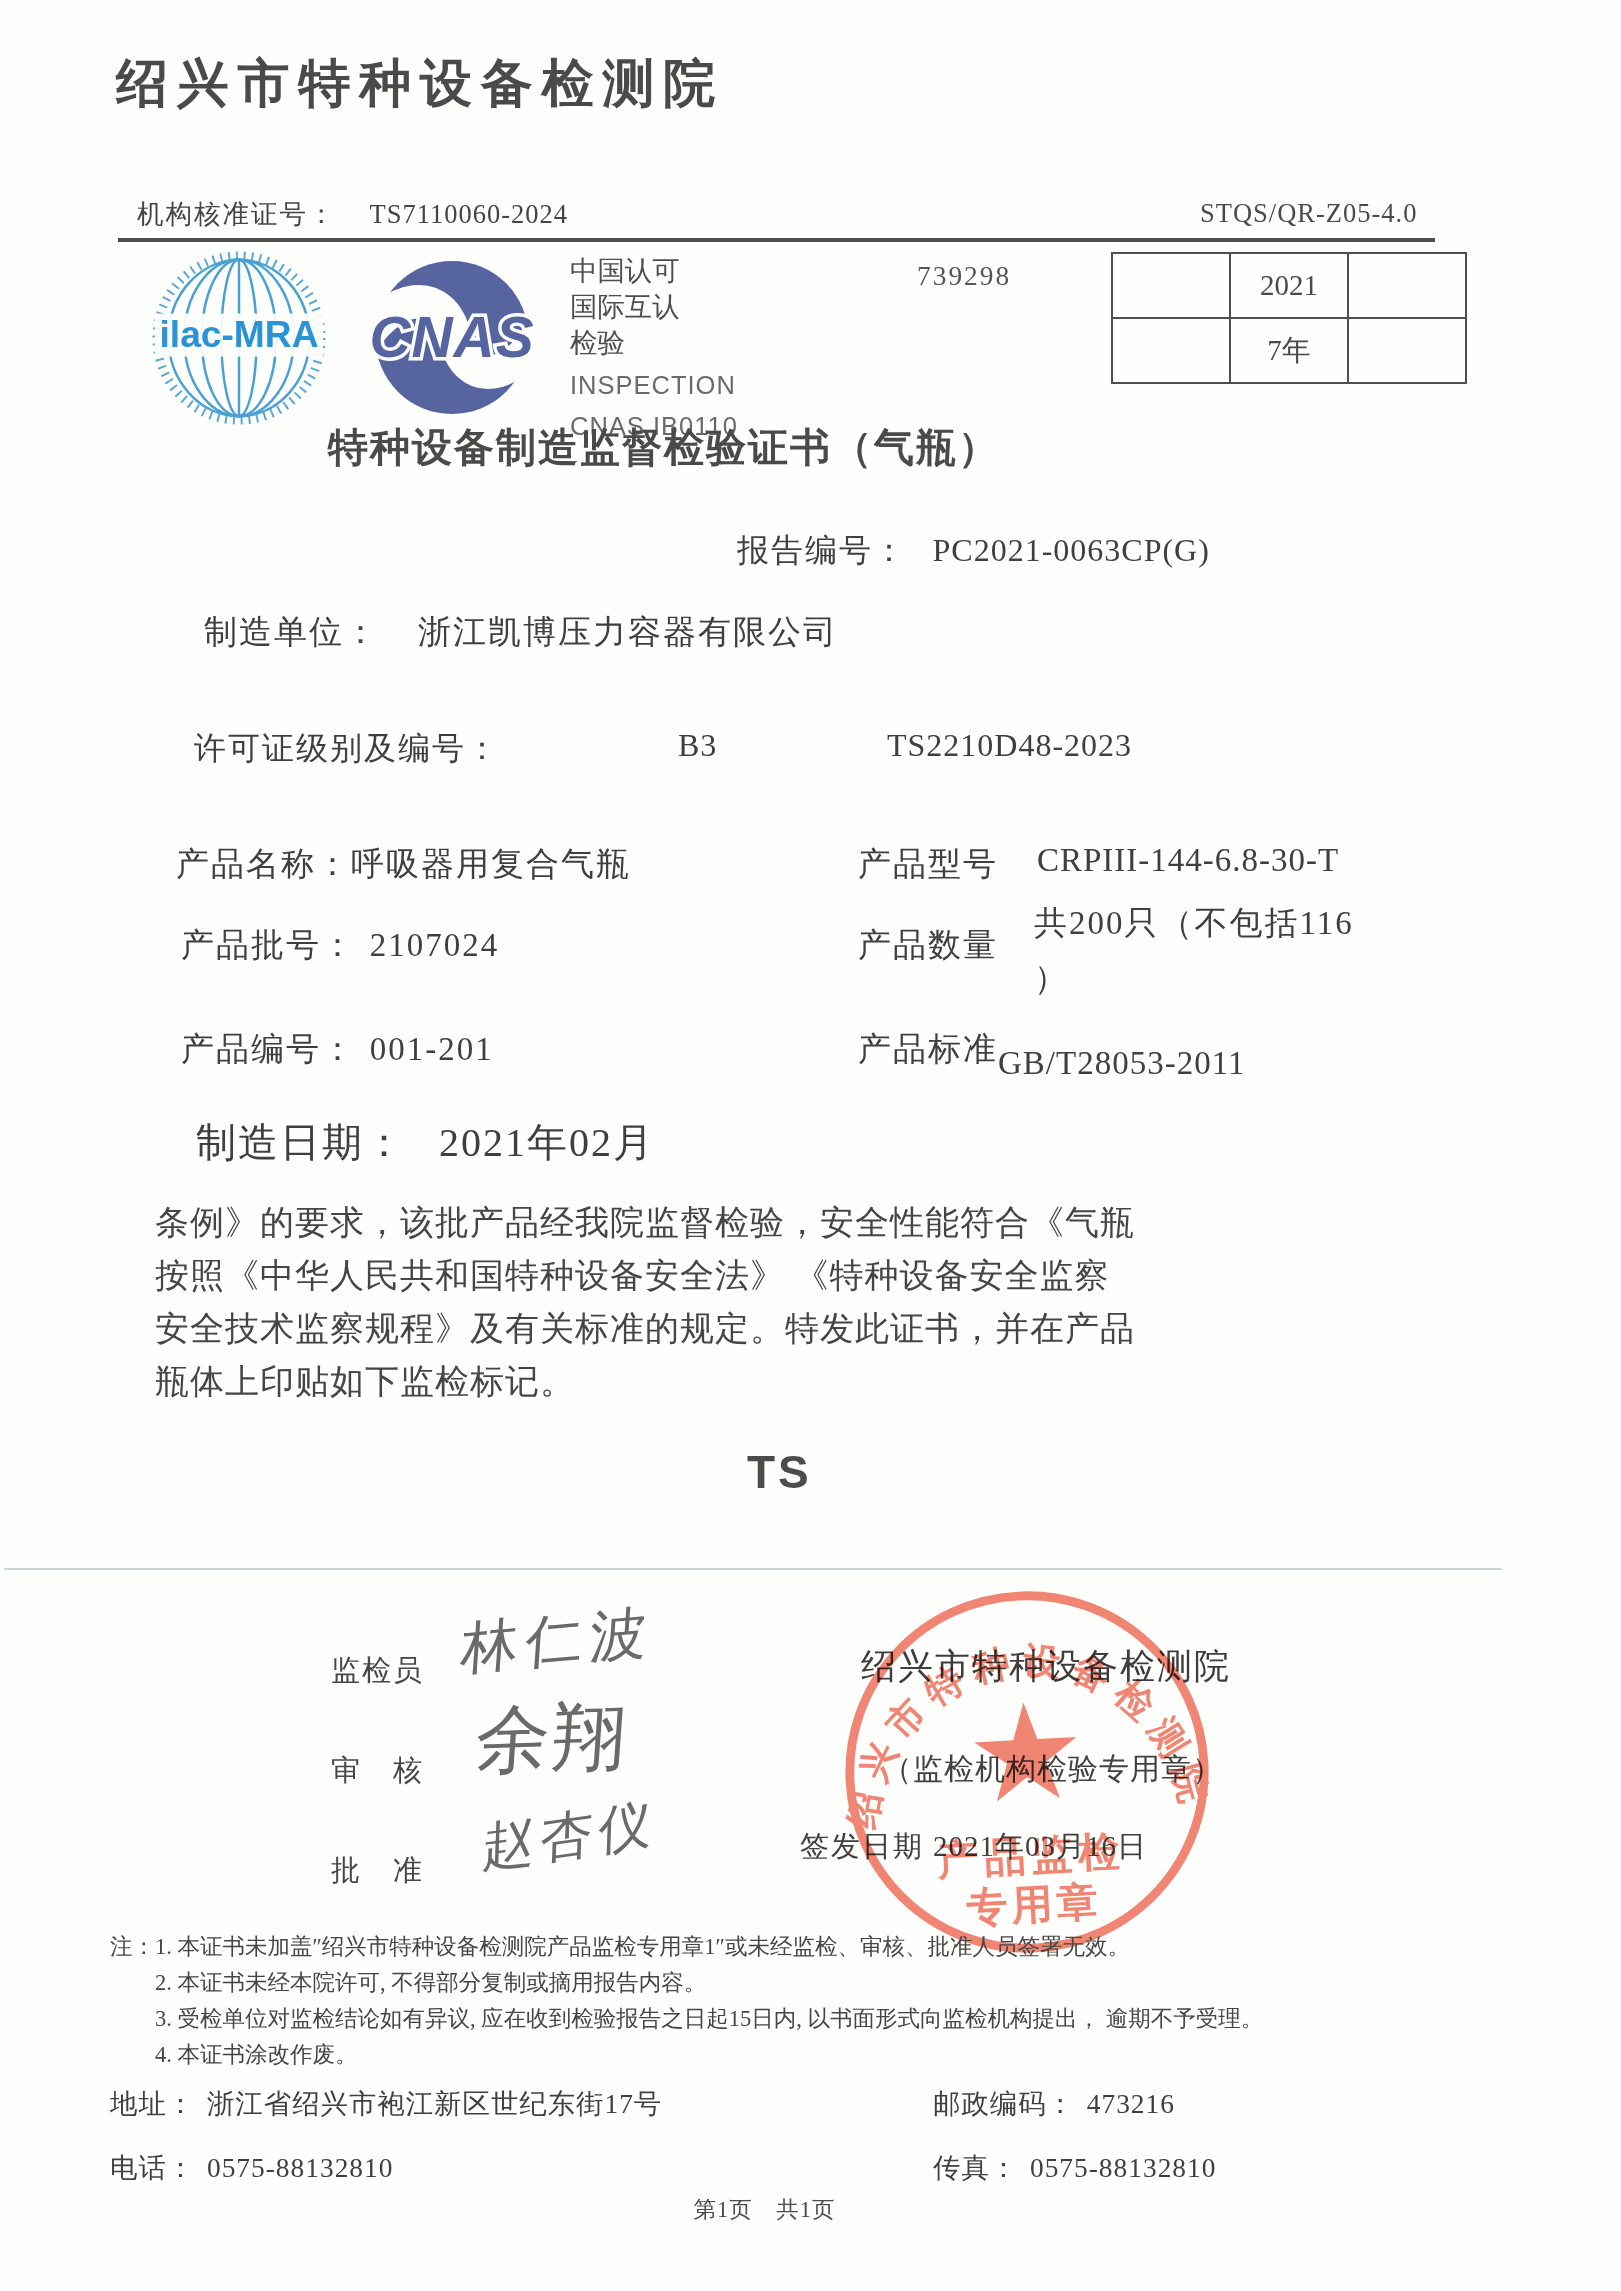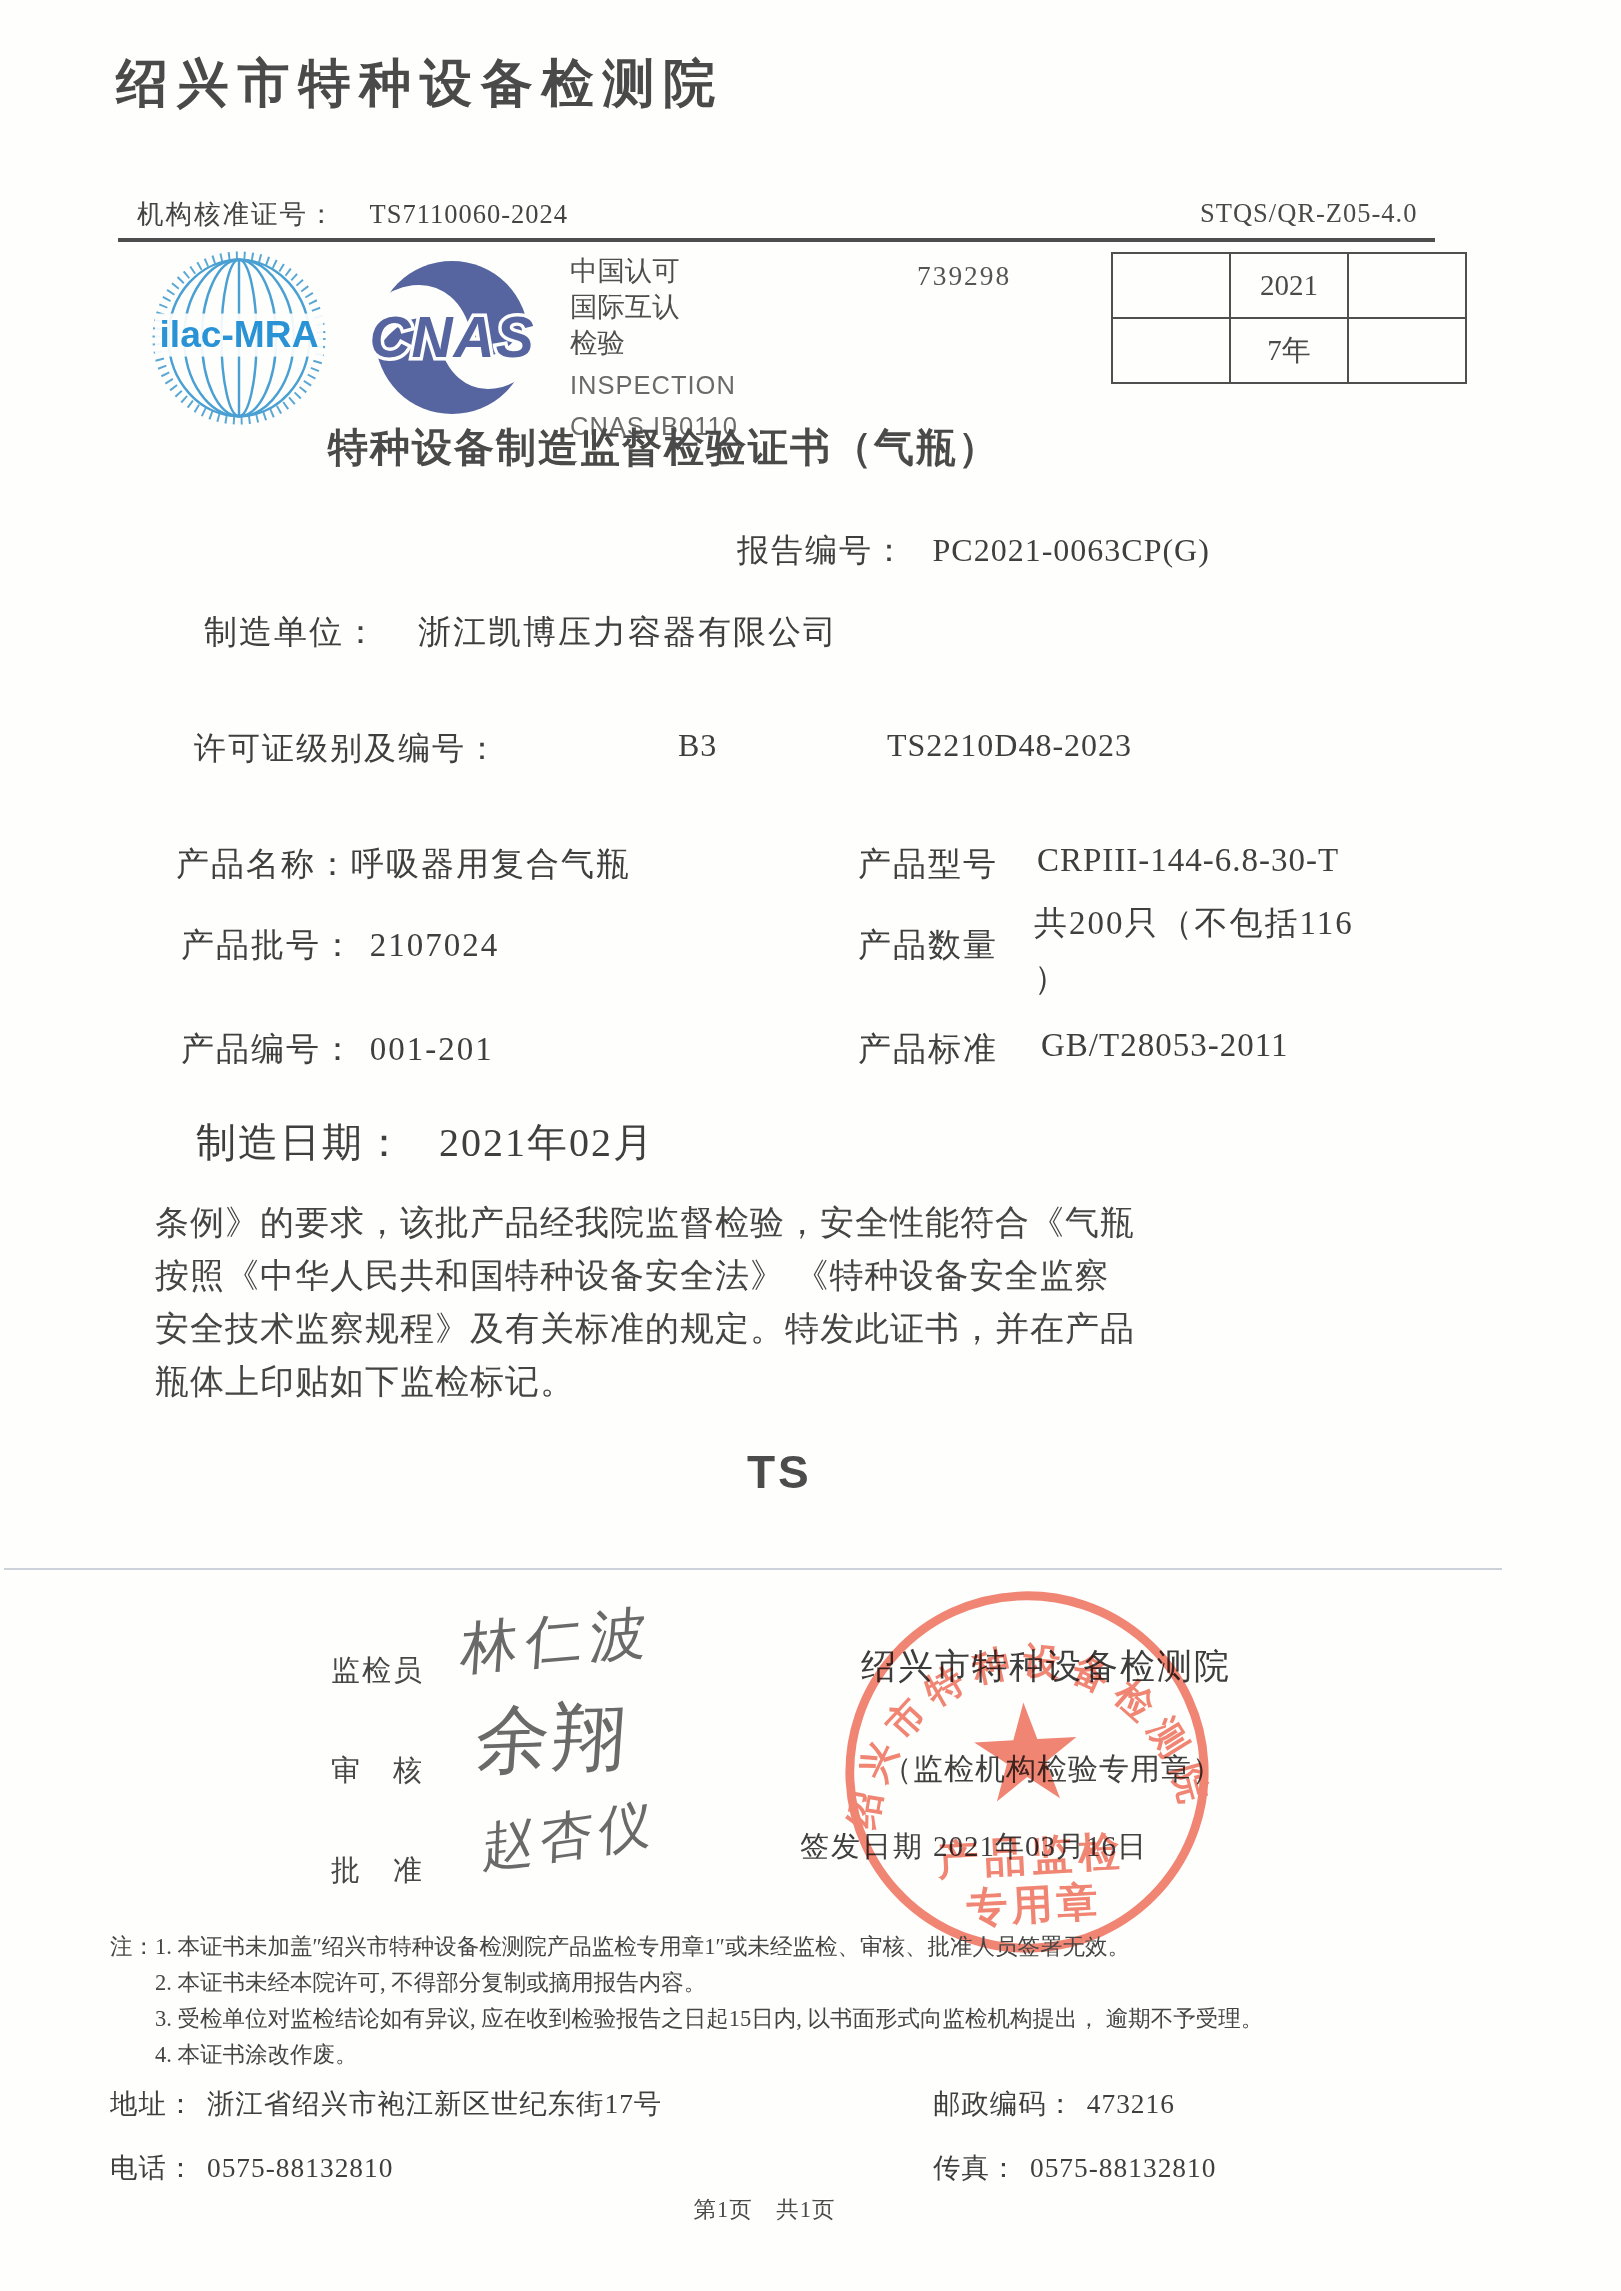--- a/index.html
+++ b/index.html
@@ -40,21 +40,21 @@
   .row-product .left{position:absolute;left:176px;}
   .row-product .mlbl{position:absolute;left:858px;}
   .row-product .mval{position:absolute;left:1037px;letter-spacing:1px;}
   .row-batch{left:0;top:894px;width:1621px;height:118px;font-size:33px;letter-spacing:2px;}
   .row-batch .left{position:absolute;left:181px;top:29px;}
   .row-batch .qlbl{position:absolute;left:858px;top:29px;}
   .row-batch .qval{position:absolute;left:1034px;top:2px;line-height:55px;}
   .row-serial{left:0;top:1027px;width:1621px;height:47px;font-size:33px;letter-spacing:2px;}
   .row-serial .left{position:absolute;left:181px;}
   .row-serial .slbl{position:absolute;left:858px;}
-  .row-serial .sval{position:absolute;left:1041px;letter-spacing:1px;}
+  .row-serial .sval{position:absolute;left:998px;letter-spacing:1px;margin-top:18px;}
   .row-date{left:196px;top:1115px;font-size:40px;letter-spacing:2px;}
   .row-date .val{margin-left:33px;}
 
   .statement{left:155px;top:1196px;font-size:34px;line-height:53px;letter-spacing:1px;color:#454545;}
 
   .ts-mark{left:747px;top:1445px;font-size:46px;font-weight:600;letter-spacing:2.9px;color:#4c4c4c;}
   .mid-rule{left:3.9px;top:1568px;width:1498px;height:2px;background:#ccd1da;}
 
   .sig-label{font-size:29px;letter-spacing:2px;color:#474747;}
   .lbl-inspector{left:331px;top:1651px;}

